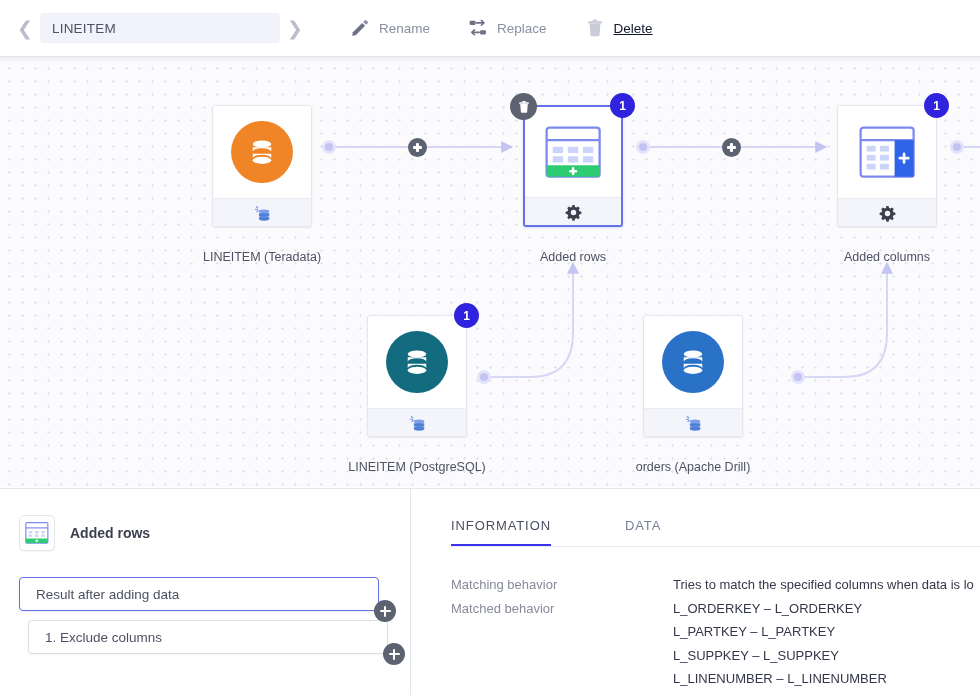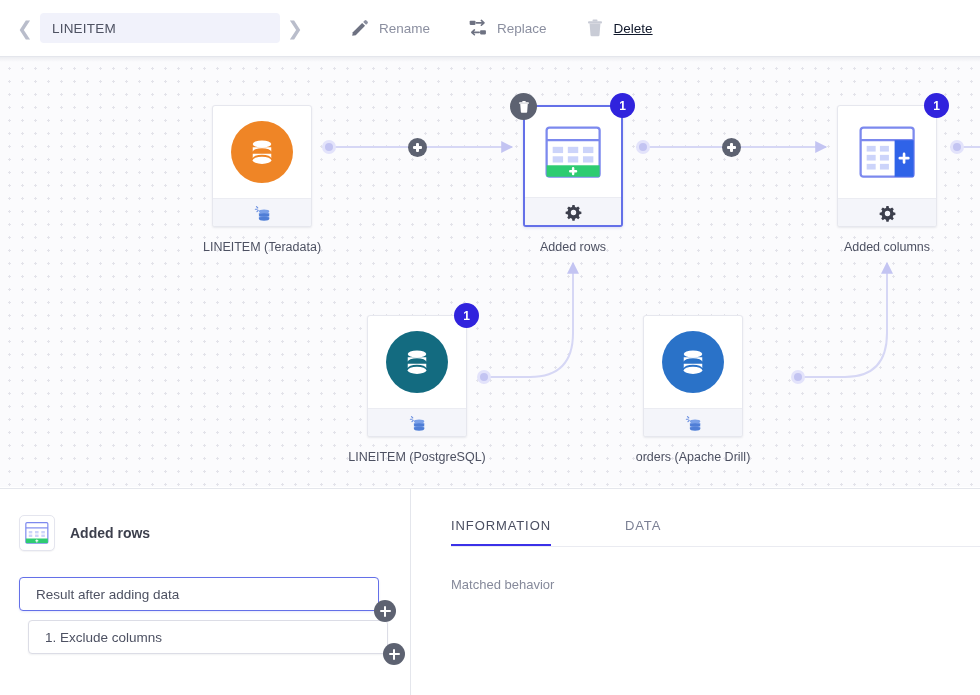--- a/index.html
+++ b/index.html
@@ -89,21 +89,21 @@
   .node-foot {
     height: 30px; background: #f4f5fa;
     border-top: 1px solid #ebecf2;
     display: flex; align-items: center; justify-content: center;
   }
   .db-circle {
     width: 62px; height: 62px; border-radius: 50%;
     display: flex; align-items: center; justify-content: center;
   }
   .node-label {
-    margin-top: 13px; width: 200px; margin-left: -50px;
+    margin-top: 23px; width: 200px; margin-left: -50px;
     text-align: center; font-size: 12.5px; color: #4d5162;
     white-space: nowrap;
   }
 
   .badge {
     position: absolute; width: 25px; height: 25px;
     border-radius: 50%; background: #3023dd;
     color: #fff; font-size: 12px; font-weight: bold;
     display: flex; align-items: center; justify-content: center;
     z-index: 6; cursor: pointer;
@@ -452,18 +452,26 @@
 
     <div class="right-pane">
       <div class="tabs">
         <div class="tab active">INFORMATION</div>
         <div class="tab">DATA</div>
         <div class="tabs-rule"></div>
       </div>
 
       <div class="info-grid">
         <div class="info-labels">
+          <div class="info-label">Matching behavior</div>
           <div class="info-label">Matched behavior</div>
+        </div>
+        <div class="info-values">
+          <div class="info-value">Tries to match the specified columns when data is lo</div>
+          <div class="info-value">L_ORDERKEY – L_ORDERKEY</div>
+          <div class="info-value">L_PARTKEY – L_PARTKEY</div>
+          <div class="info-value">L_SUPPKEY – L_SUPPKEY</div>
+          <div class="info-value">L_LINENUMBER – L_LINENUMBER</div>
         </div>
       </div>
     </div>
   </div>
 </div>
 
 </body></html>

